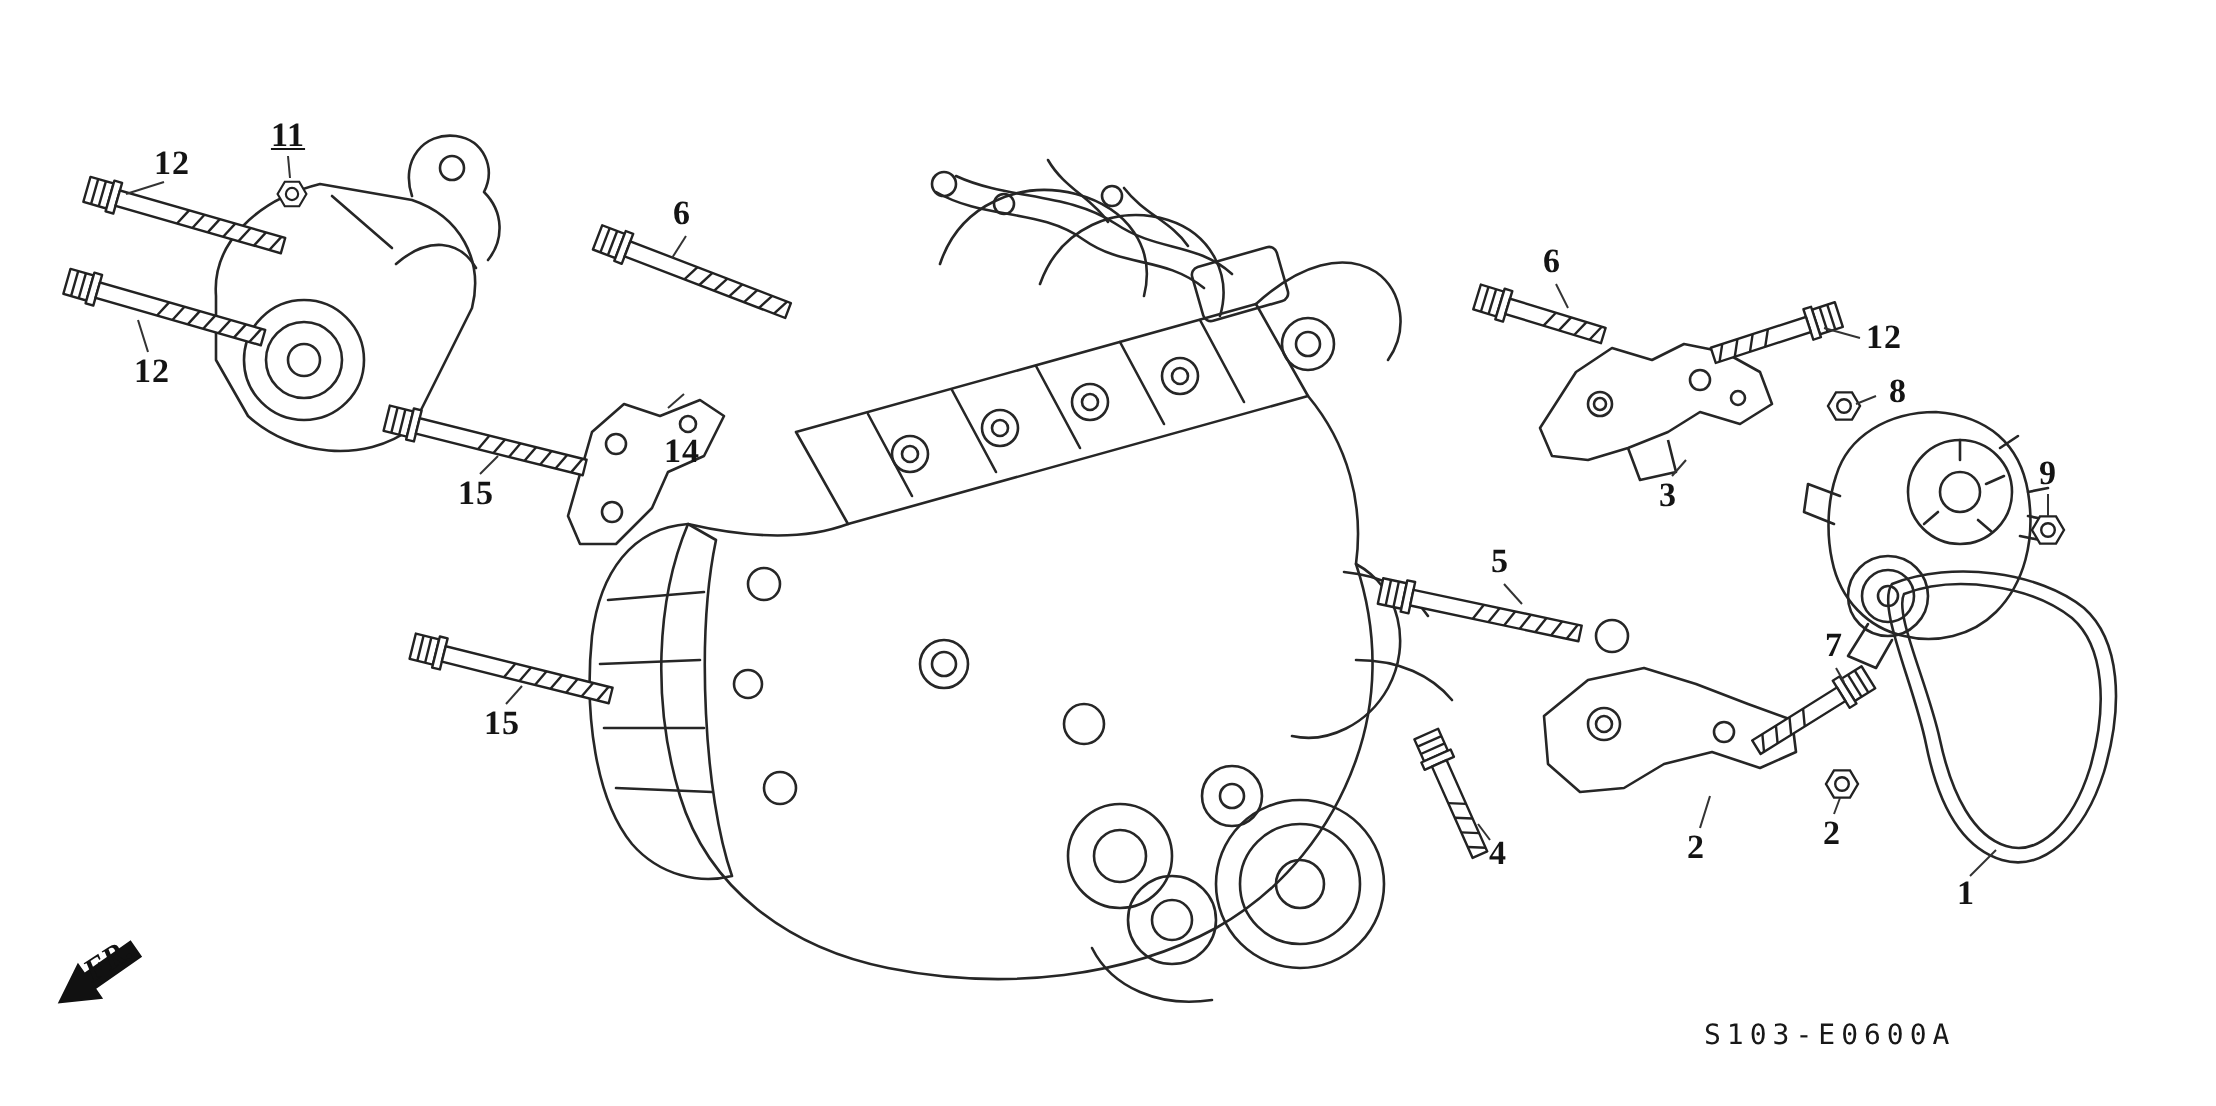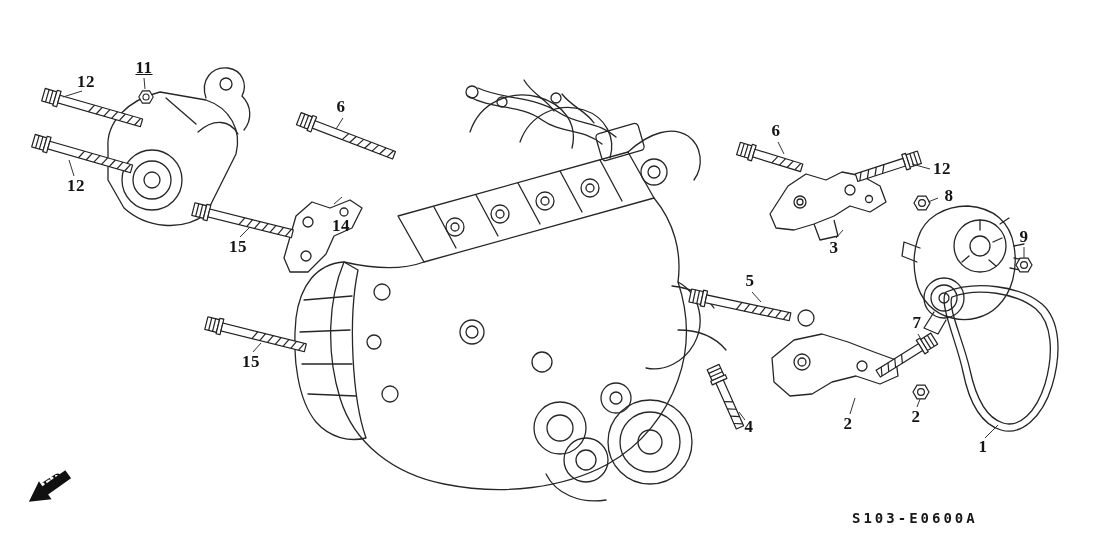--- a/index.html
+++ b/index.html
@@ -30,21 +30,21 @@
     font-weight:700;
     font-size:16px;
     color:#111;
     transform:rotate(-33deg);
     transform-origin:left center;
   }
   .code{
     position:absolute;
     left:852px;top:510px;
     font-family:"DejaVu Sans Mono", monospace;
-    font-weight:700;
+    font-weight:400;
     font-size:14px;
     letter-spacing:3px;
     color:#181818;
   }
 </style>
 </head>
 <body>
 
 <div class="stage">
 

